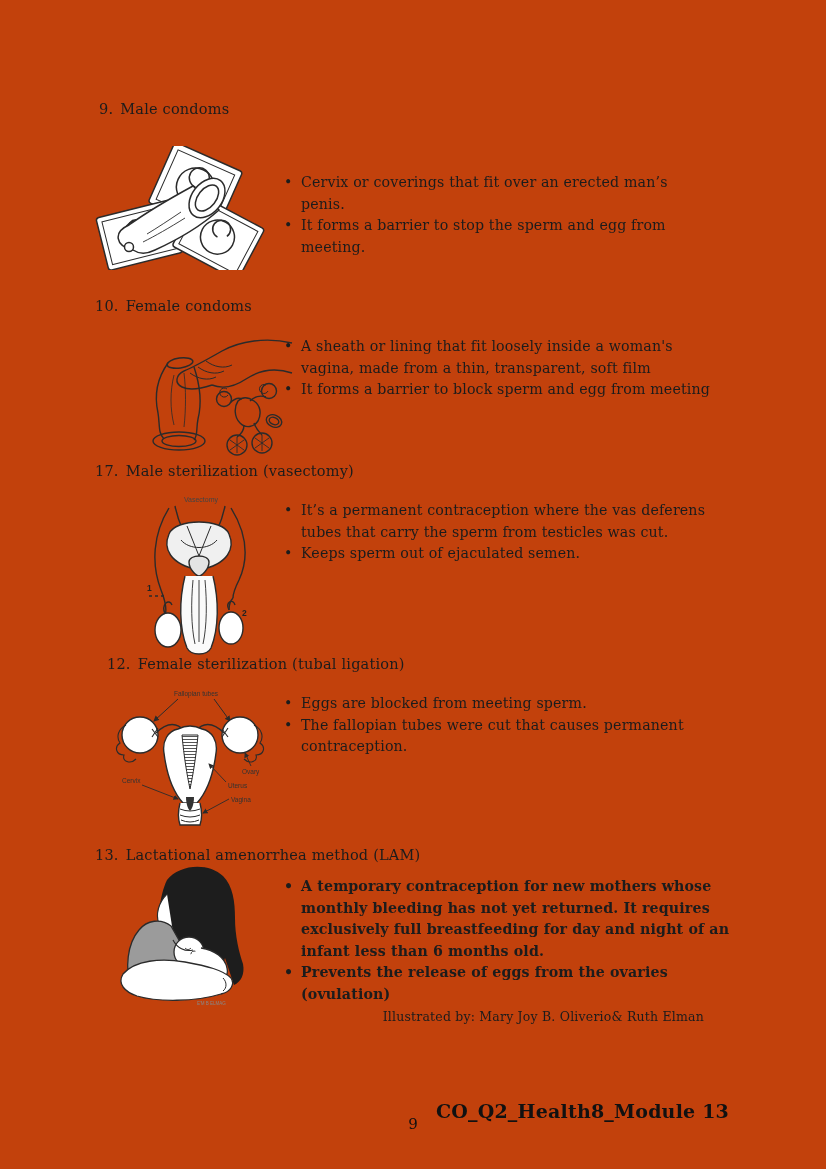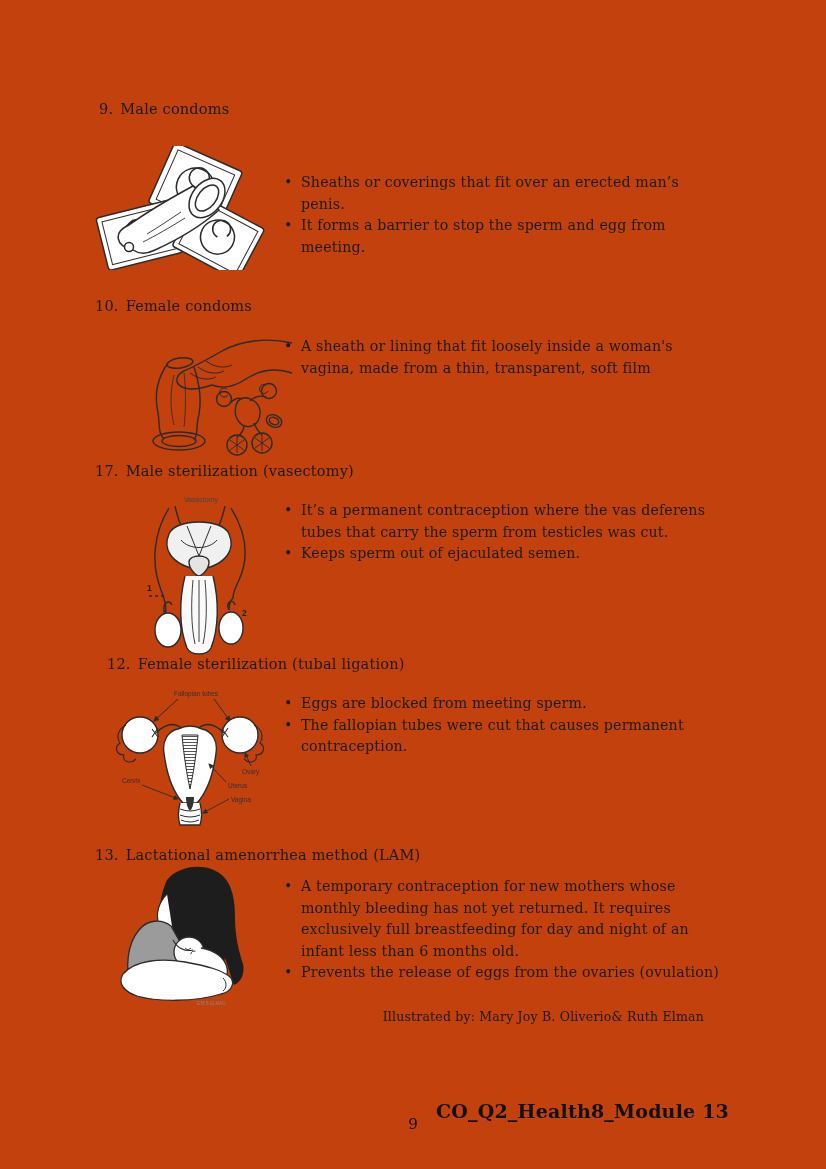--- a/index.html
+++ b/index.html
@@ -66,21 +66,21 @@
             <ellipse cx="112" cy="52" rx="15" ry="22"></ellipse>
             <ellipse cx="112" cy="52" rx="9" ry="15" fill="none"></ellipse>
           </g>
           <circle cx="34" cy="101" r="4.5"></circle>
           <path d="M52 88 C62 82 74 74 86 66" fill="none" stroke-width="0.9"></path>
           <path d="M48 96 C60 90 74 82 90 72" fill="none" stroke-width="0.9"></path>
         </g>
       </svg>
     </div>
     <ul class="bullets" style="top:71px;">
-      <li>Sheaths or coverings that fit over an erected man’s
+      <li>Cervix or coverings that fit over an erected man’s
 penis.</li>
       <li>It forms a barrier to stop the sperm and egg from
 meeting.</li>
     </ul>
   </section>
 
   <section class="item" style="top:298px;">
     <h2 class="heading" style="left:95px; top:0;">
       <span class="num">10.</span><span>Female condoms</span>
     </h2>
@@ -113,20 +113,21 @@
           <path d="M131 104 L131 120 M124 107 L138 117 M138 107 L124 117" stroke-width="0.9"></path>
           <circle cx="156" cy="110" r="10"></circle>
           <path d="M156 102 L156 118 M149 105 L163 115 M163 105 L149 115" stroke-width="0.9"></path>
           <path d="M138 92 C138 98 134 102 131 104 M148 90 C150 96 154 100 156 102"></path>
         </g>
       </svg>
     </div>
     <ul class="bullets" style="top:38px;">
       <li>A sheath or lining that fit loosely inside a woman's
 vagina, made from a thin, transparent, soft film</li>
+      <li>It forms a barrier to block sperm and egg from meeting</li>
     </ul>
   </section>
 
   <section class="item" style="top:463px;">
     <h2 class="heading" style="left:95px; top:0;">
       <span class="num">17.</span><span>Male sterilization (vasectomy)</span>
     </h2>
     <div class="illus" style="left:141px; top:29px;">
       <svg width="115" height="168" viewBox="0 0 115 168">
         <text x="60" y="10" font-size="7" text-anchor="middle" fill="#444">Vasectomy</text>
@@ -231,21 +232,21 @@
           <path d="M84 88 C86 90 88 90 90 88" stroke-width="1" fill="none"></path>
           <path d="M93 97 a3 3 0 1 1 0.1 0" stroke-width="1" fill="none"></path>
           <path d="M72 80 C76 88 84 92 92 90" fill="none" stroke-width="1.1"></path>
           <path d="M100 88 C114 90 124 98 126 108 C128 116 122 122 112 122 L84 120 C76 118 72 112 74 104" fill="#ffffff"></path>
           <path d="M22 114 C34 100 60 98 84 102 C106 106 122 110 130 118 C134 124 130 132 120 134 C94 142 56 142 36 136 C24 132 16 124 22 114 Z" fill="#ffffff"></path>
           <path d="M122 118 C126 122 126 128 122 131" stroke-width="1" fill="none"></path>
         </g>
         <text x="96" y="145" font-size="4.5" fill="#888">E'M B ELMAG</text>
       </svg>
     </div>
-    <ul class="bullets" style="top:35px;">
+    <ul class="bullets" style="top:35px;font-weight:bold;">
       <li>A temporary contraception for new mothers whose
 monthly bleeding has not yet returned. It requires
 exclusively full breastfeeding for day and night of an
 infant less than 6 months old.</li>
       <li>Prevents the release of eggs from the ovaries (ovulation)</li>
     </ul>
   </section>
 
   <div class="credit" style="top:1009px; right:122px;">Illustrated by: Mary Joy B. Oliverio&amp; Ruth Elman</div>
 

